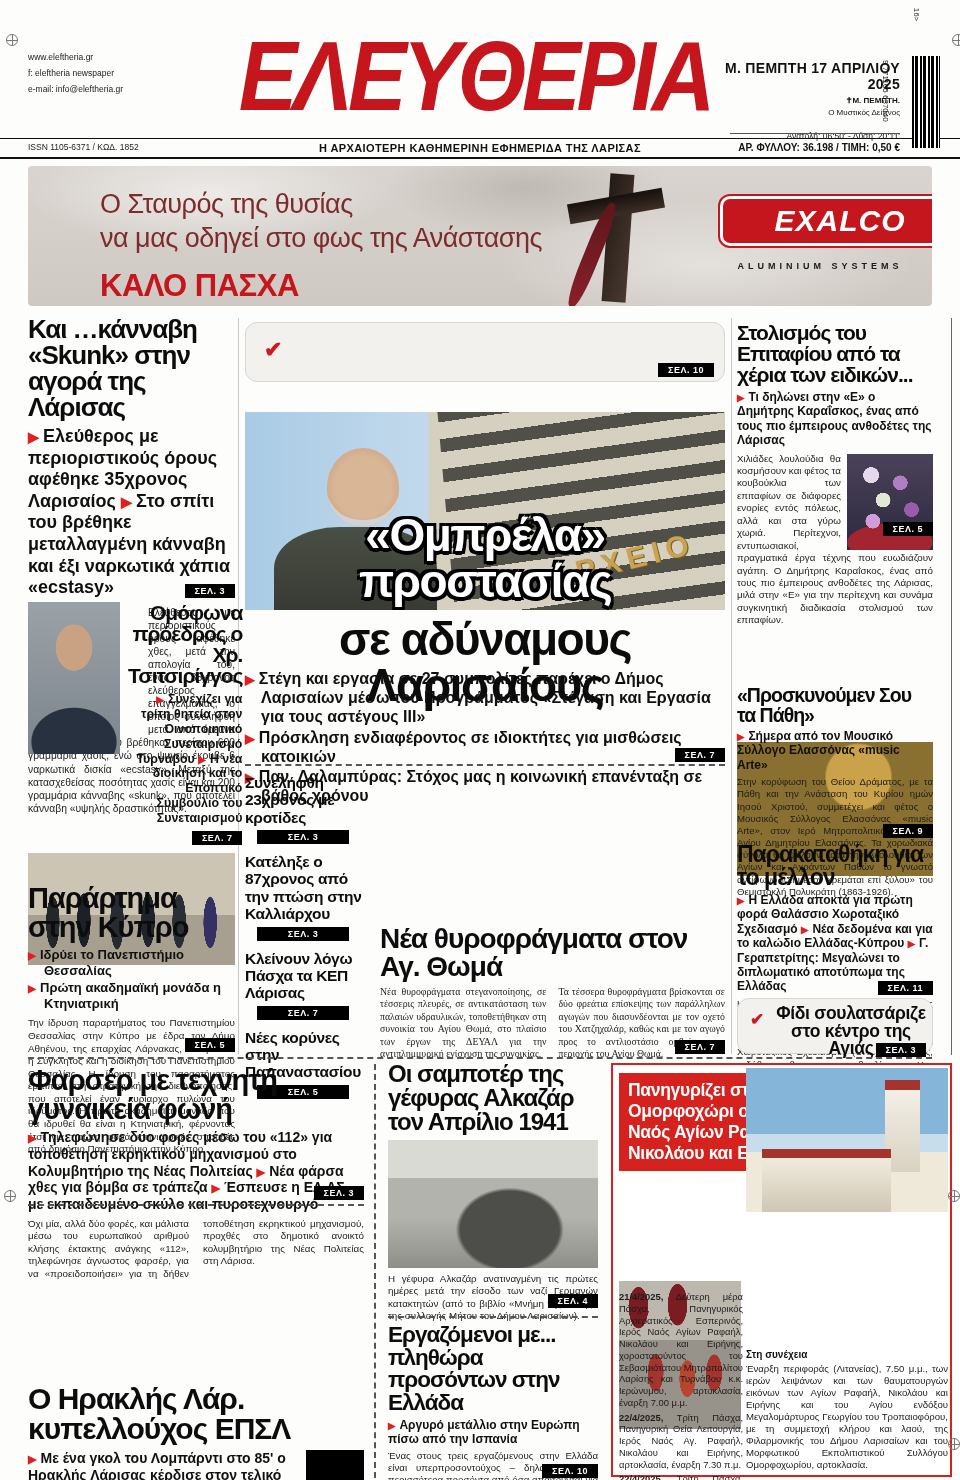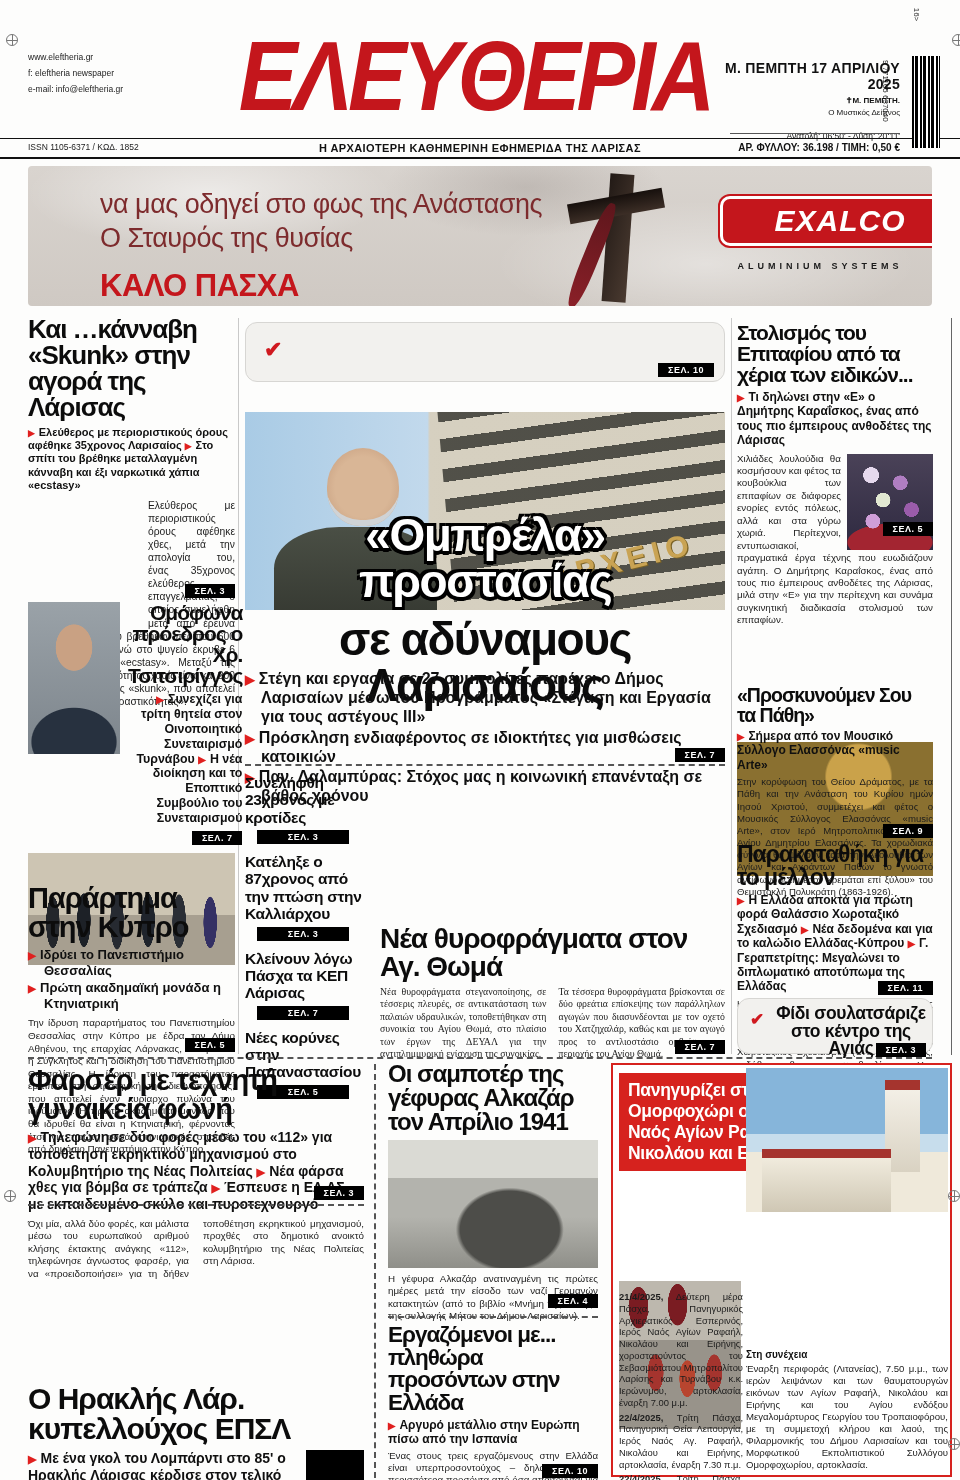--- a/index.html
+++ b/index.html
@@ -164,38 +164,38 @@
       <div class="bars"></div>
     </div>
     <div class="abs bcnum" style="right:8px; top:60px;">9 771105 637040</div>
     <div class="abs cornermark" style="right:36px; top:10px;">16&gt;</div>
     <div class="abs regmark" style="left:6px; top:34px;"></div>
     <div class="abs regmark" style="right:-4px; top:34px;"></div>
   </header>
 
   <section class="abs adbanner" style="left:28px; top:166px; width:904px; height:140px;">
     <div class="abs" style="left:72px; top:22px;">
+      <div class="ad-l12">Ο Σταυρός της θυσίας</div>
       <div class="ad-l12">να μας οδηγεί στο φως της Ανάστασης</div>
-      <div class="ad-l12">Ο Σταυρός της θυσίας</div>
       <div class="ad-l3">ΚΑΛΟ ΠΑΣΧΑ</div>
     </div>
     <div class="abs cross-v" style="left:578px; top:8px;"></div>
     <div class="abs cross-h" style="left:540px; top:30px;"></div>
     <div class="abs drape" style="left:556px; top:34px;"></div>
     <div class="abs exalco-box" style="left:692px; top:30px; width:240px; height:50px;">EXALCO</div>
     <div class="abs exalco-sub" style="left:692px; top:88px; width:200px;">ALUMINIUM SYSTEMS</div>
   </section>
 
   <div class="abs vsep" style="left:238px; top:318px; height:736px;"></div>
   <div class="abs vsep" style="left:731px; top:318px; height:736px;"></div>
   <div class="abs" style="left:951px; top:318px; height:737px; width:1px; background:#666;"></div>
 
   <article class="abs" style="left:28px; top:316px; width:207px; height:284px;">
     <h2 class="t-xl" style="font-size:26px;">Και …κάνναβη «Skunk» στην αγορά της Λάρισας</h2>
-    <p class="lead" style="font-size:11px; margin-top:6px;">
+    <p class="lead" style="font-size:18px; margin-top:6px;">
       <span class="arr">▶</span><span>Ελεύθερος με περιοριστικούς όρους αφέθηκε 35χρονος Λαρισαίος</span>
       <span class="arr">▶</span><span>Στο σπίτι του βρέθηκε μεταλλαγμένη κάνναβη και έξι ναρκωτικά χάπια «ecstasy»</span>
     </p>
     <div style="margin-top:7px; overflow:hidden;">
       <div class="photo ph-cannabis" style="float:left; width:112px; height:122px; margin:2px 8px 2px 0;"></div>
       <p class="body">Ελεύθερος με περιοριστικούς όρους αφέθηκε χθες, μετά την απολογία του, ένας 35χρονος ελεύθερος επαγγελματίας, ο οποίος συνελήφθη μετά από έρευνα στο σπίτι του, όπου βρέθηκαν περίπου 600 γραμμάρια χασίς, ενώ στο ψυγείο έκρυβε 6 ναρκωτικά δισκία «ecstasy». Μεταξύ της κατασχεθείσας ποσότητας χασίς είναι και 200 γραμμάρια κάνναβης «skunk», που αποτελεί κάνναβη «υψηλής δραστικότητας».</p>
     </div>
     <span class="ptag abs" style="right:0; bottom:2px;">ΣΕΛ. 3</span>
   </article>
 

